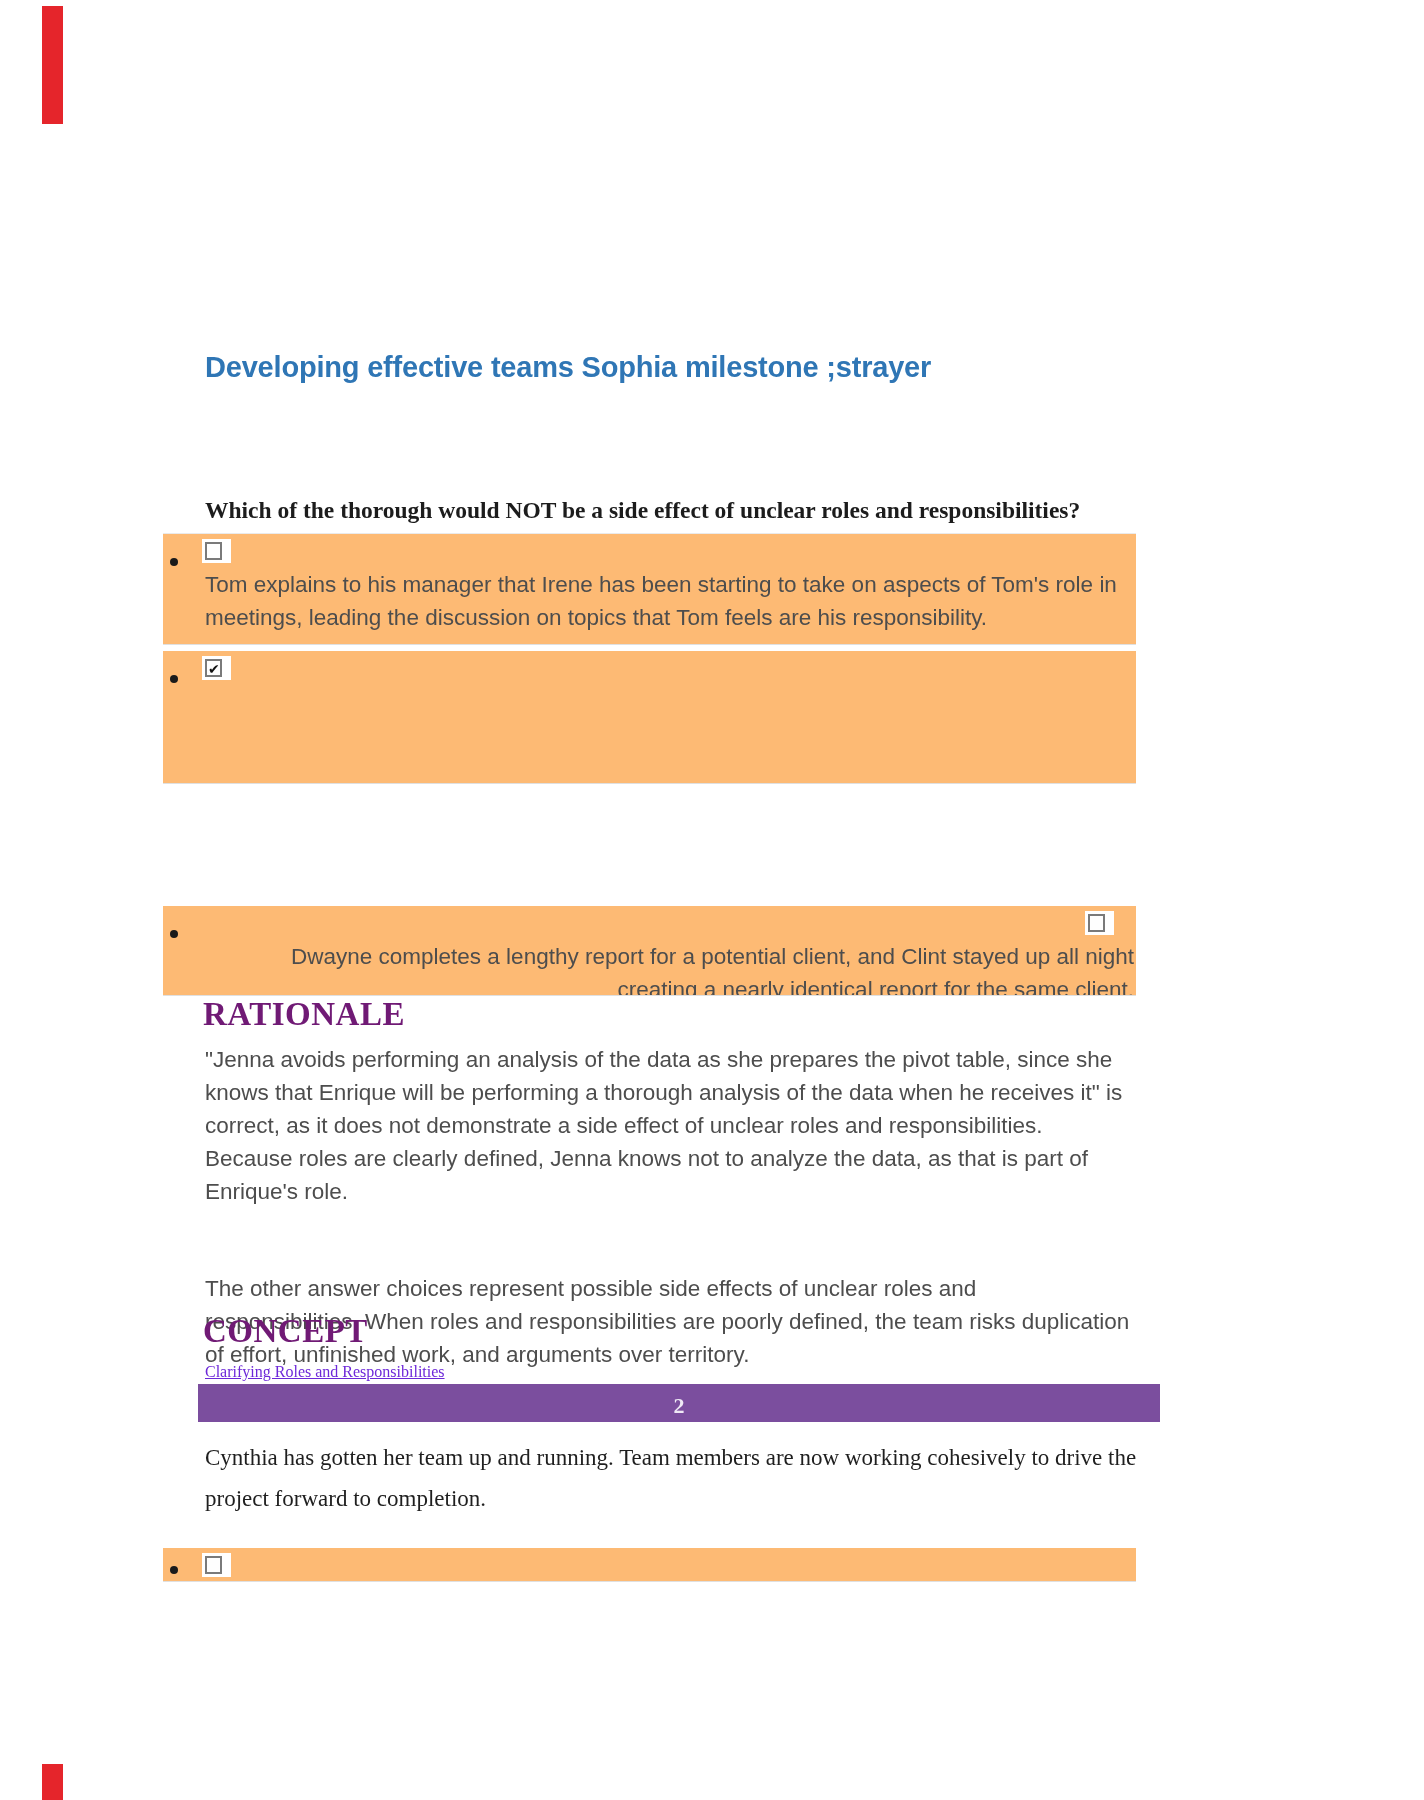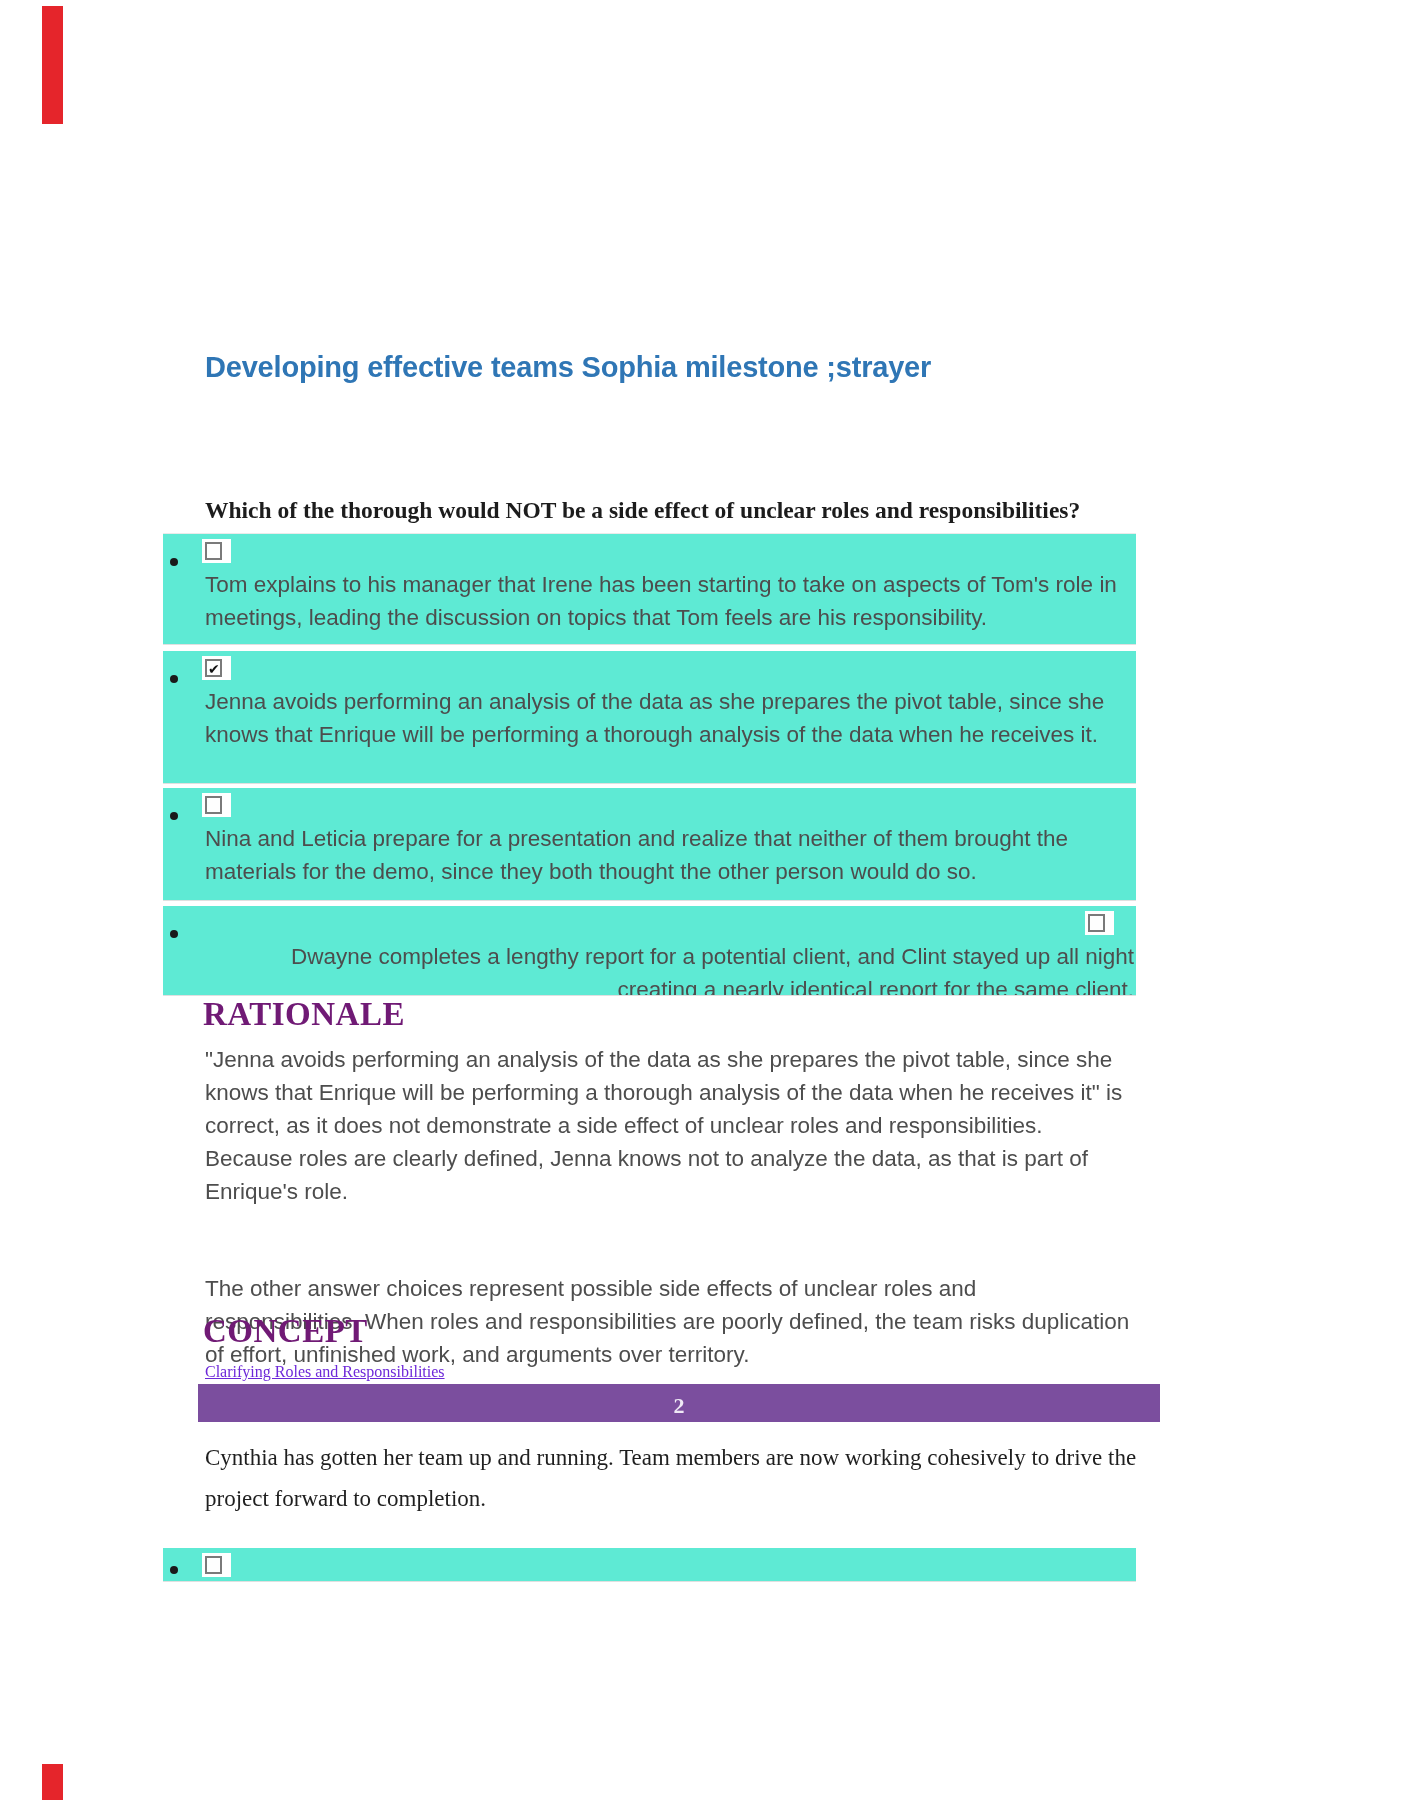--- a/index.html
+++ b/index.html
@@ -20,21 +20,21 @@
   }
   .q-serif {
     position:absolute; left:196px; width:1010px;
     font-family:"Liberation Serif", serif; font-weight:700;
     font-size:23.5px; line-height:31px; color:#1c1c1c;
   }
   .q1 { top:486px; }
   .q2 { top:1504px; }
 
   .option-block {
-    position:absolute; left:157px; width:973px; background:#5eead4;
+    position:absolute; left:157px; width:973px; background:#fdba74;
     border-bottom:1px solid #e0e0e0; padding:5px 22px 0 39px; overflow:hidden;
   }
   .option-block.first { border-top:1px solid #eaeaea; }
   .opt1 { top:527px; height:112px; }
   .opt2 { top:645px; height:133px; }
   .opt3 { top:782px; height:113px; }
   .opt4 { top:900px; height:90px;text-align:right; }
   .opt5 { top:1542px; height:34px; }
   .bullet-dot {
     position:absolute; left:7px; top:24px; width:8px; height:8px;
@@ -101,28 +101,22 @@
 
   <div class="option-block opt1 first">
     <span class="bullet-dot"></span>
     <span class="cb-cell"><span class="cb"></span></span>
     <div class="option-text">Tom explains to his manager that Irene has been starting to take on aspects of Tom's role in meetings, leading the discussion on topics that Tom feels are his responsibility.</div>
   </div>
 
   <div class="option-block opt2">
     <span class="bullet-dot"></span>
     <span class="cb-cell"><span class="cb checked"></span></span>
-    <div class="option-text">Jenna avoids performing an analysis of the data as she prepares the pivot table, since she knows that Enrique will be performing a thorough analysis of the data when he receives it.</div>
   </div>
 
-  <div class="option-block opt3">
-    <span class="bullet-dot"></span>
-    <span class="cb-cell"><span class="cb"></span></span>
-    <div class="option-text">Nina and Leticia prepare for a presentation and realize that neither of them brought the materials for the demo, since they both thought the other person would do so.</div>
-  </div>
 
   <div class="option-block opt4">
     <span class="bullet-dot"></span>
     <span class="cb-cell"><span class="cb"></span></span>
     <div class="option-text">Dwayne completes a lengthy report for a potential client, and Clint stayed up all night creating a nearly identical report for the same client.</div>
   </div>
 
   <div class="heading-serif h-rationale">RATIONALE</div>
   <div class="body-sans para1">"Jenna avoids performing an analysis of the data as she prepares the pivot table, since she knows that Enrique will be performing a thorough analysis of the data when he receives it" is correct, as it does not demonstrate a side effect of unclear roles and responsibilities. Because roles are clearly defined, Jenna knows not to analyze the data, as that is part of Enrique's role.</div>
   <div class="body-sans para2">The other answer choices represent possible side effects of unclear roles and responsibilities. When roles and responsibilities are poorly defined, the team risks duplication of effort, unfinished work, and arguments over territory.</div>

